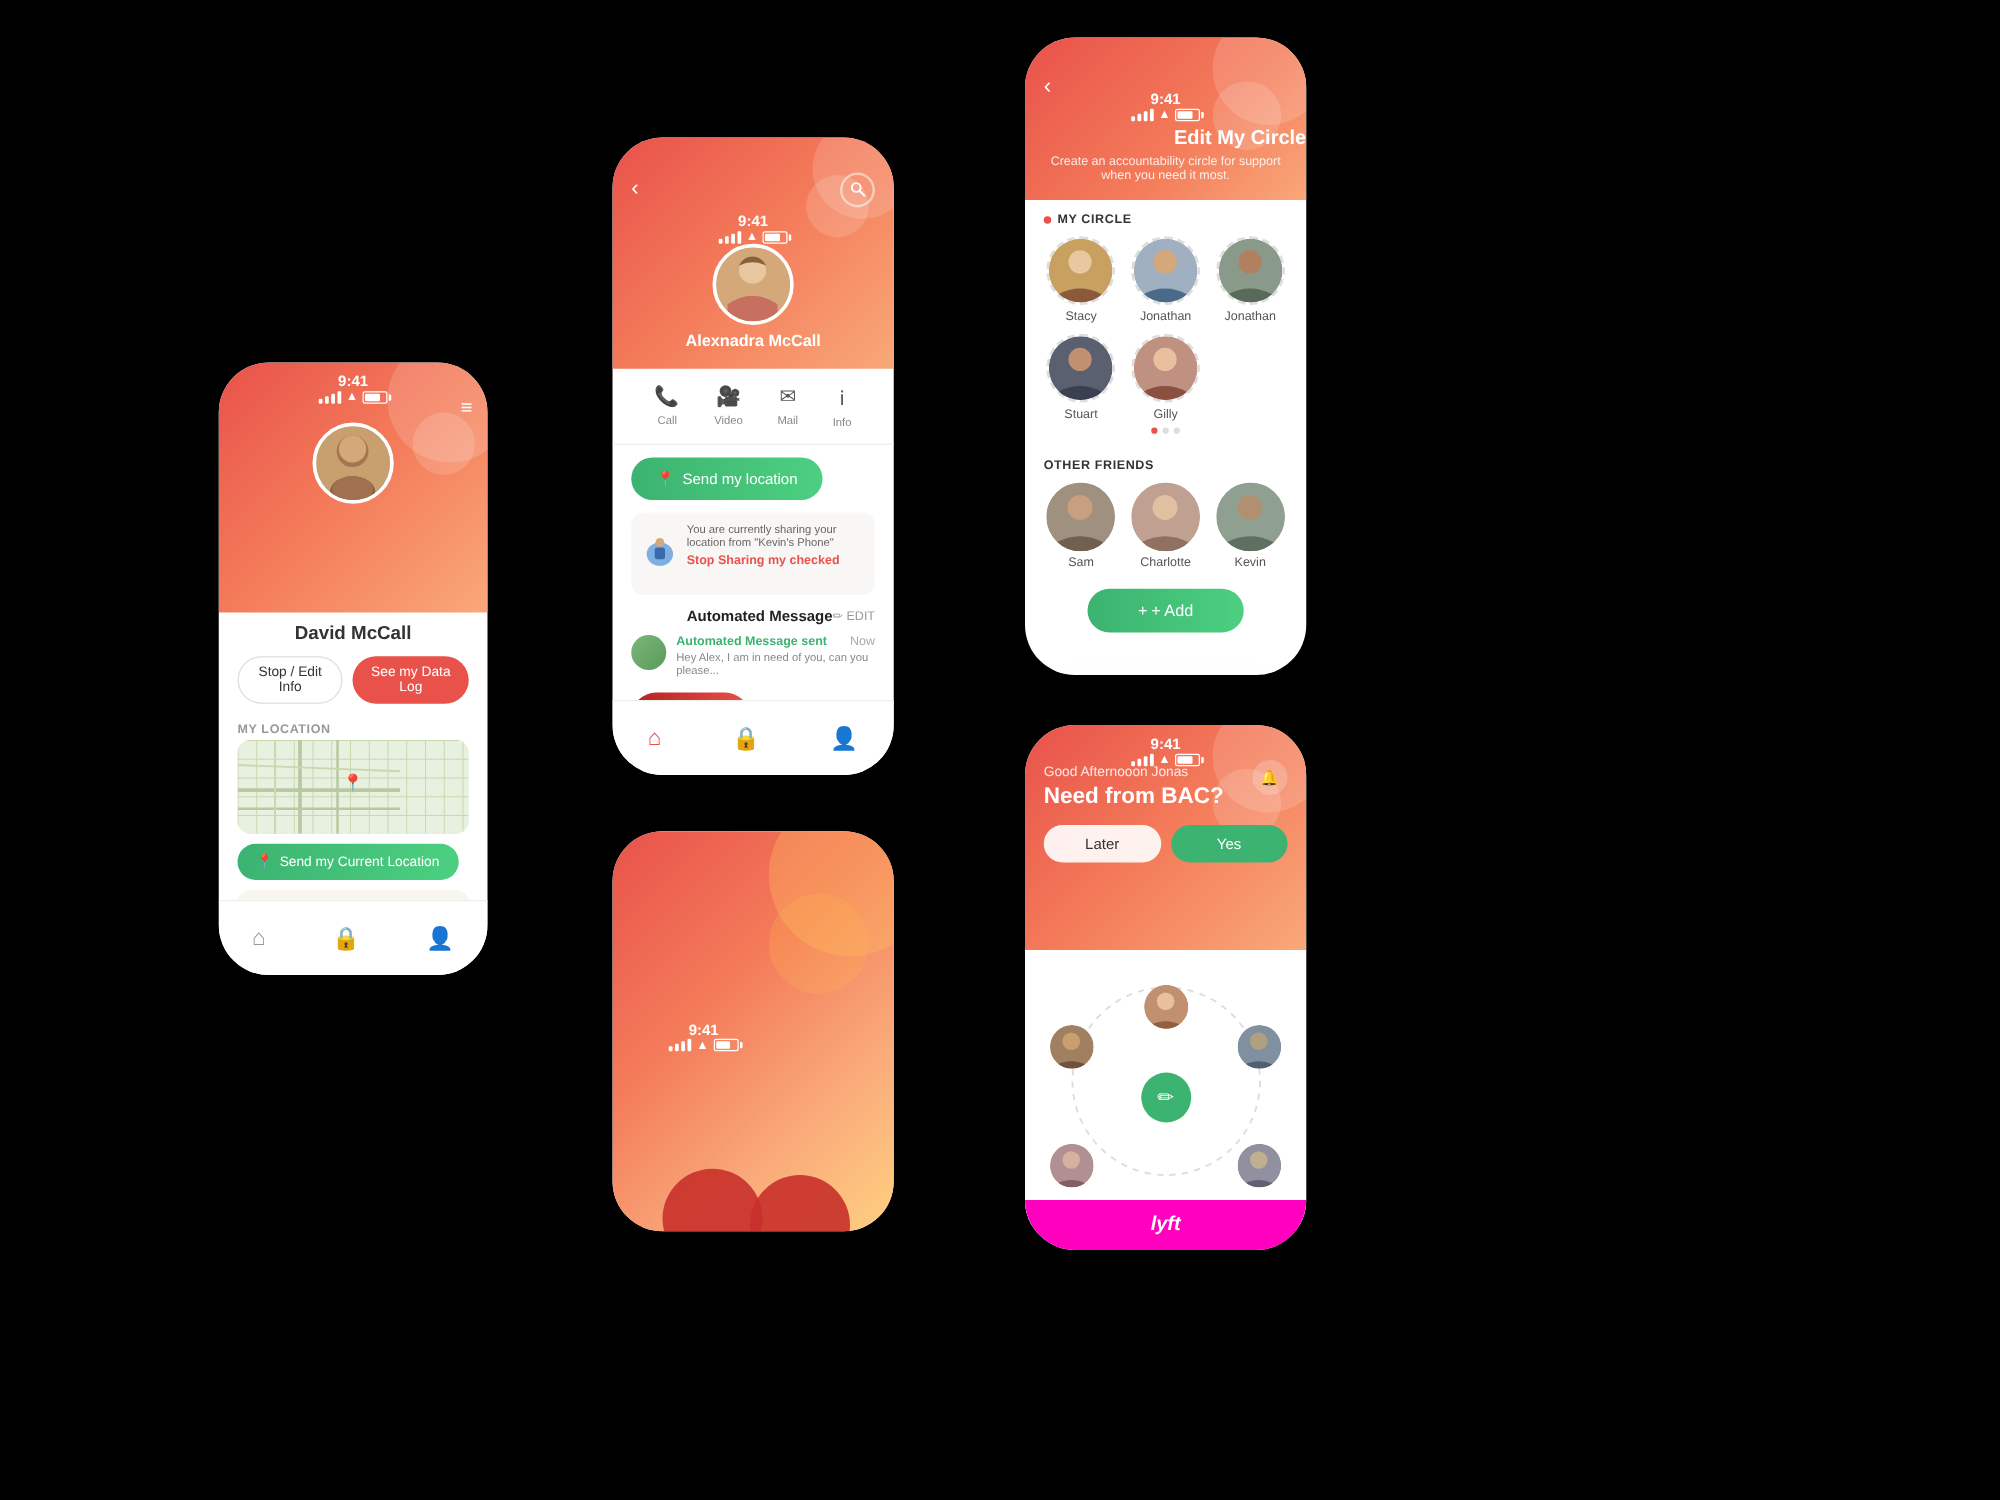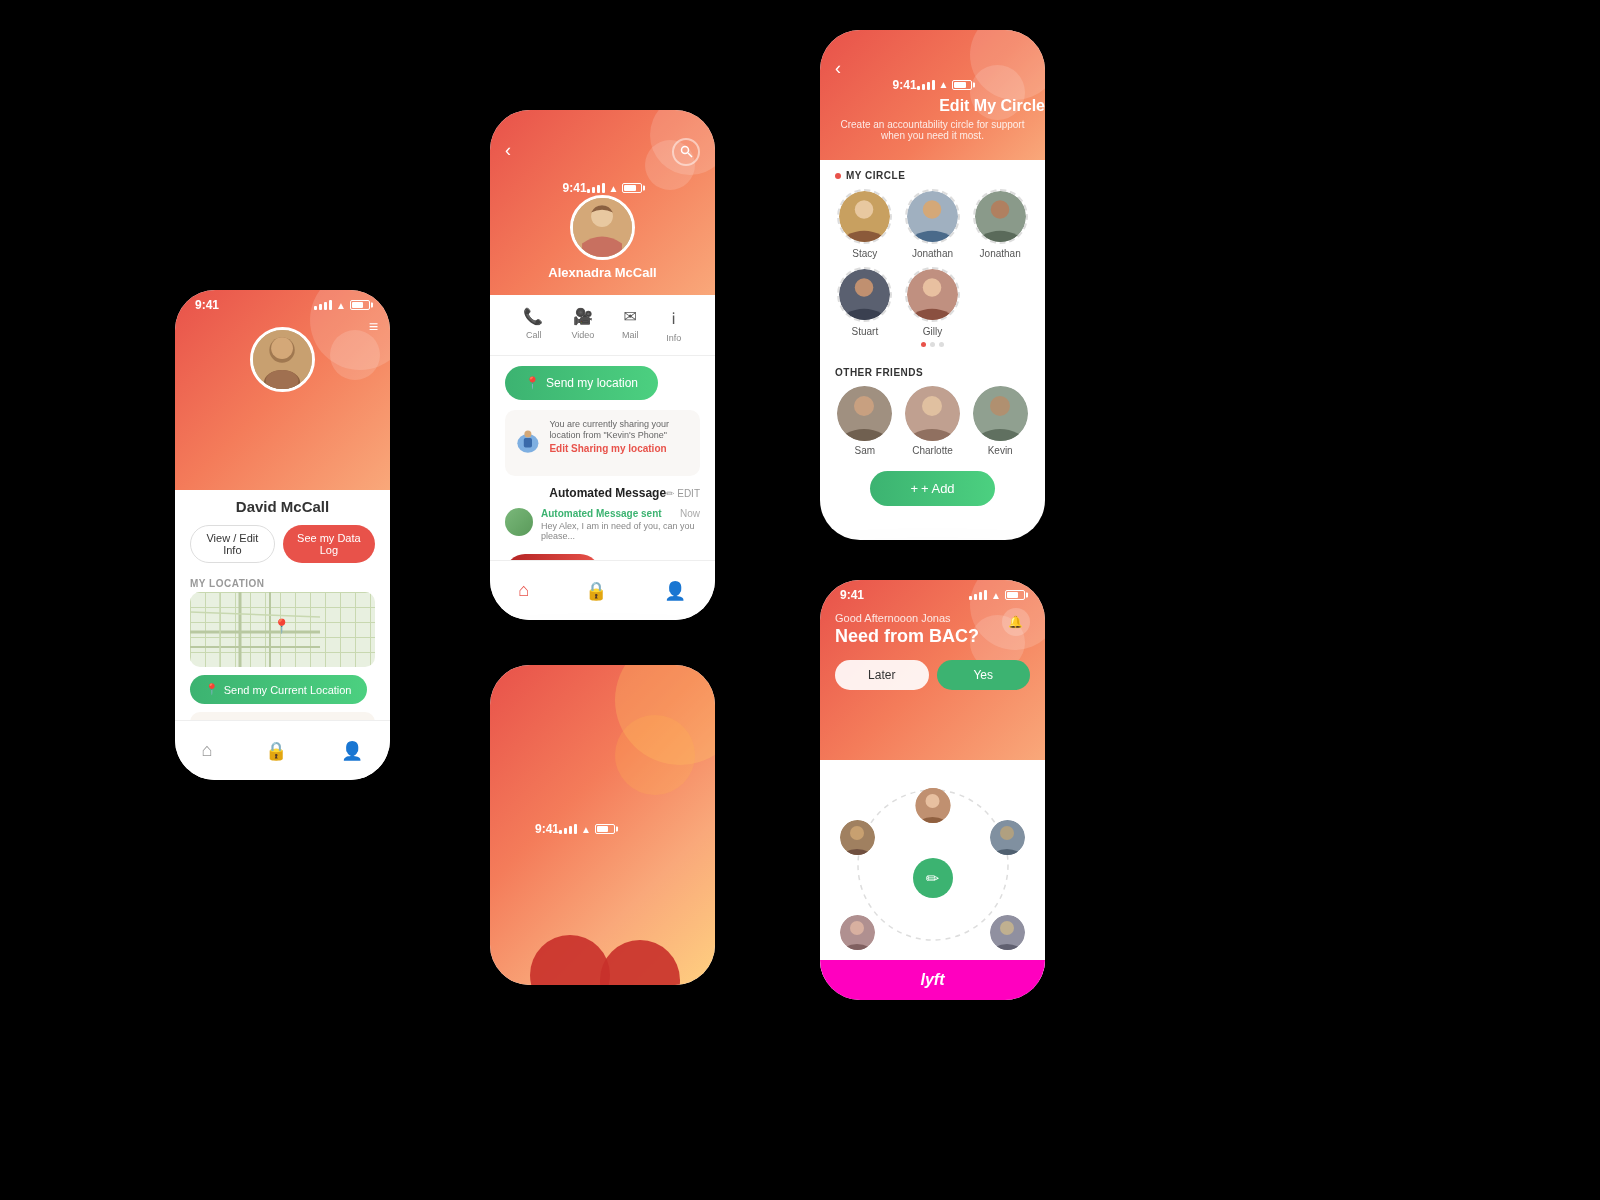--- a/index.html
+++ b/index.html
@@ -25,20 +25,21 @@
     .status-bar {
       display: flex;
       justify-content: space-between;
       align-items: center;
       padding: 8px 20px 0;
       font-size: 11px;
       font-weight: 600;
       color: #fff;
       position: relative;
       z-index: 10;
+      flex-direction: column;
     }
     .status-bar .time { font-size: 12px; font-weight: 700; }
     .status-icons { display: flex; gap: 4px; align-items: center; }
     .signal-bars { display: flex; gap: 2px; align-items: flex-end; }
     .signal-bar { background: #fff; border-radius: 1px; width: 3px; }
     .battery { width: 20px; height: 10px; border: 1px solid #fff; border-radius: 2px; position: relative; padding: 1px; }
     .battery::after { content: ''; position: absolute; right: -4px; top: 50%; transform: translateY(-50%); width: 2px; height: 5px; background: #fff; border-radius: 0 1px 1px 0; }
     .battery-fill { height: 100%; width: 70%; background: #fff; border-radius: 1px; }
     .wifi-icon { font-size: 10px; }
 
@@ -629,21 +630,21 @@
           <circle cx="32" cy="20" r="12" fill="#d4a878"></circle>
           <ellipse cx="32" cy="56" rx="18" ry="12" fill="#a07050"></ellipse>
         </svg>
       </div>
     </div>
   </div>
 
   <div class="user-name">David McCall</div>
 
   <div class="action-buttons">
-    <button class="btn-outline">View / Edit Info</button>
+    <button class="btn-outline">Stop / Edit Info</button>
     <button class="btn-red">See my Data Log</button>
   </div>
 
   <div class="section-label">MY LOCATION</div>
   <div class="map-area">
     <div class="map-grid"></div>
 
     <svg style="position:absolute;inset:0;width:100%;height:100%;">
       <line x1="0" y1="40" x2="130" y2="40" stroke="#b8c8a0" stroke-width="3"></line>
       <line x1="0" y1="55" x2="130" y2="55" stroke="#b8c8a0" stroke-width="2"></line>
@@ -747,21 +748,21 @@
   </button>
 
   <div class="location-sharing-box">
     <svg width="45" height="50" viewBox="0 0 45 55">
       <ellipse cx="22" cy="28" rx="18" ry="16" fill="#4a90d9" opacity="0.7"></ellipse>
       <circle cx="22" cy="12" r="6" fill="#d4a878"></circle>
       <rect x="15" y="19" width="14" height="16" rx="3" fill="#3a6aaa"></rect>
     </svg>
     <div>
       <span style="font-size:9px;color:#666;">You are currently sharing your location from "Kevin's Phone"</span>
-      <span class="stop-sharing-btn">Edit Sharing my location</span>
+      <span class="stop-sharing-btn">Stop Sharing my checked</span>
     </div>
   </div>
 
   <div class="automated-message-section">
     <div class="section-header-row">
       <span class="section-title">Automated Message</span>
       <span class="edit-link">✏ EDIT</span>
     </div>
     <div class="message-row">
       <div class="msg-avatar"></div>

